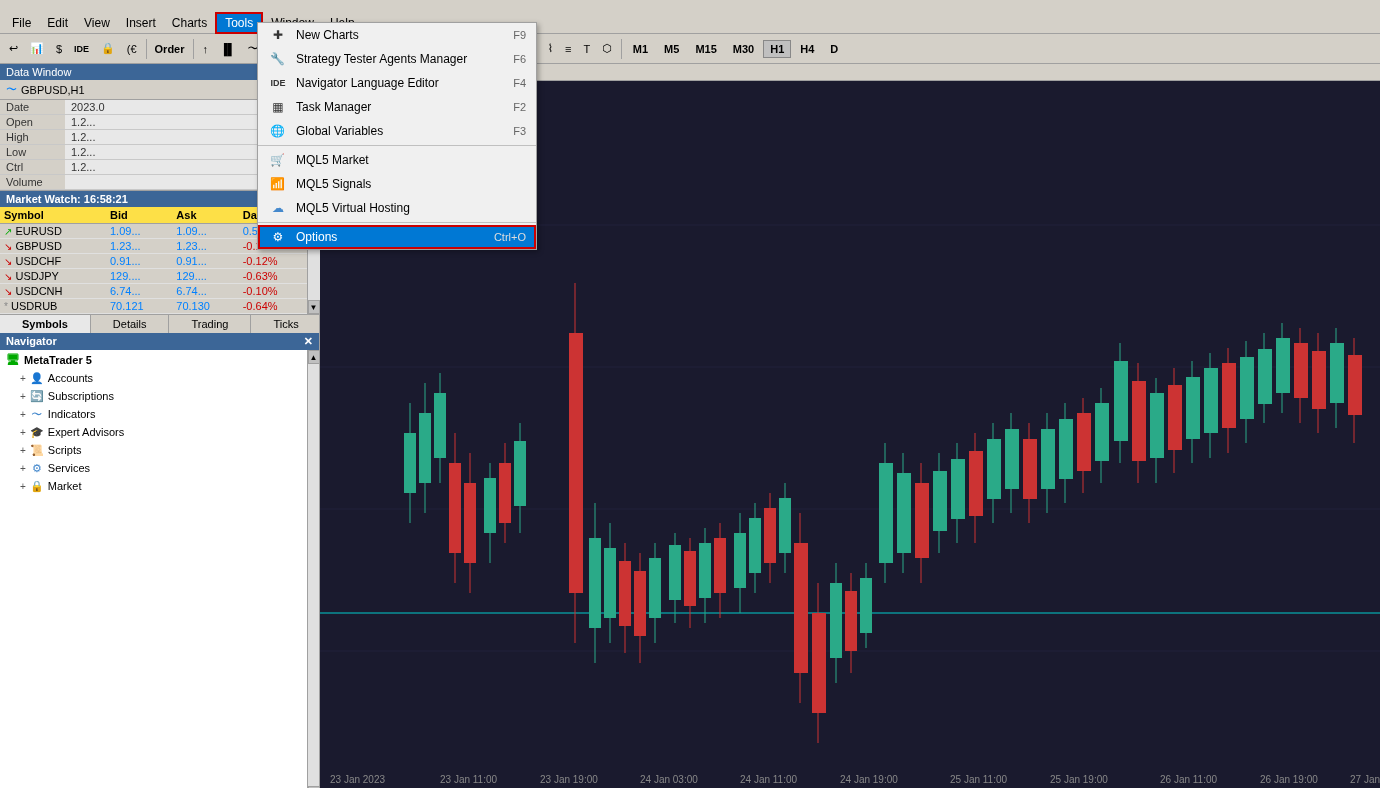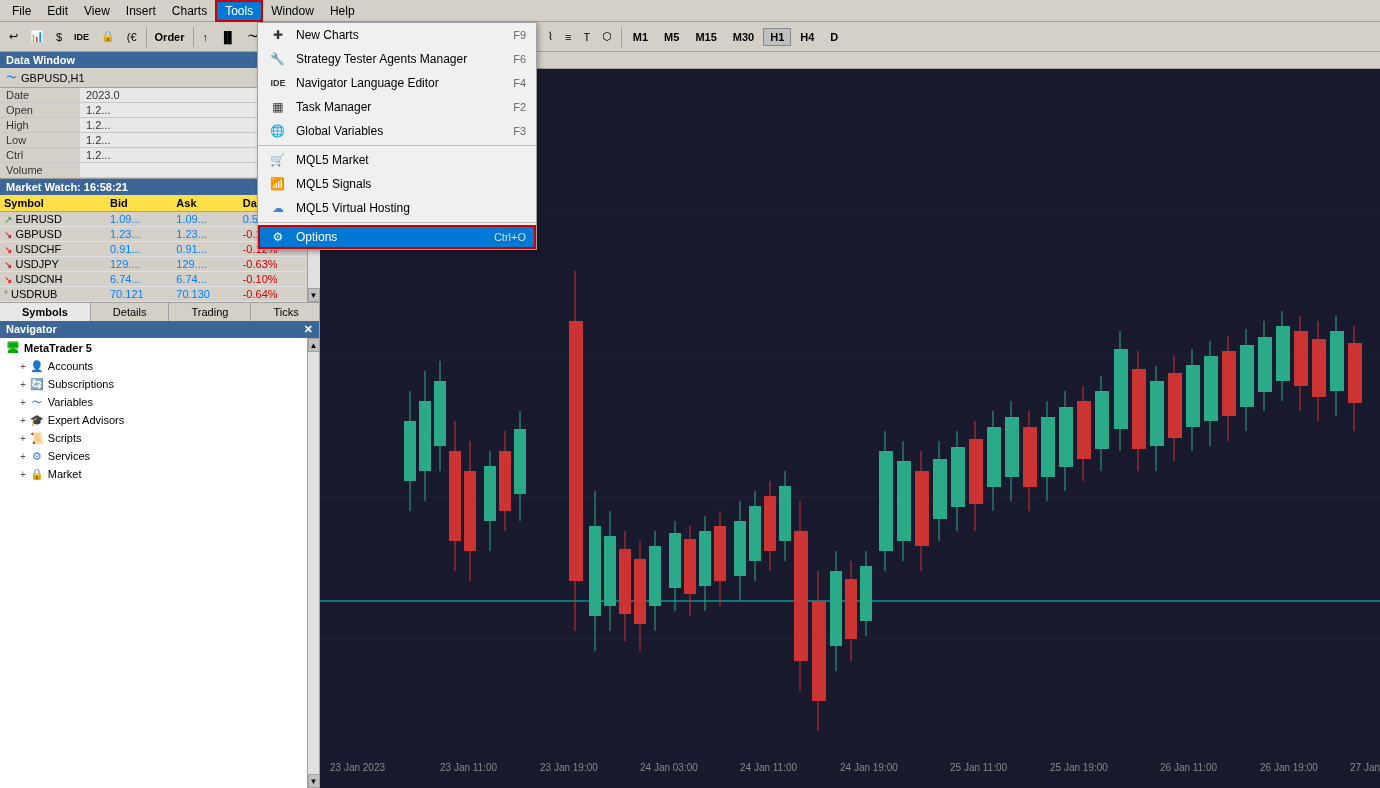--- a/index.html
+++ b/index.html
@@ -1,41 +1,41 @@
 <!DOCTYPE html>
 <html><head>
   <meta charset="utf-8">
   <style>
     * { margin: 0; padding: 0; box-sizing: border-box; }
     body { font-family: 'Segoe UI', Tahoma, Geneva, Verdana, sans-serif; font-size: 12px; background: #d4d0c8; overflow: hidden; width: 1380px; height: 788px; }
 
     
-    #menu-bar { display: flex; align-items: center; background: #d4d0c8; border-bottom: 1px solid #a0a0a0; height: 22px; padding: 0 4px; }
+    #menu-bar { display: flex; align-items: center; background: #d4d0c8; border-bottom: 1px solid #a0a0a0; height: 22px; padding: 0 4px; margin-top: 12px; }
     .menu-item { padding: 2px 8px; cursor: pointer; font-size: 12px; }
     .menu-item.active { background: #0078d4; color: white; border: 2px solid #cc0000; }
 
     
     #toolbar { display: flex; align-items: center; background: #d4d0c8; border-bottom: 1px solid #a0a0a0; height: 30px; padding: 0 4px; gap: 2px; }
     .toolbar-btn { padding: 2px 4px; cursor: pointer; border: 1px solid transparent; background: transparent; font-size: 11px; display: flex; align-items: center; }
     .toolbar-sep { width: 1px; height: 20px; background: #a0a0a0; margin: 0 2px; }
     .timeframe-btn { padding: 2px 6px; cursor: pointer; border: 1px solid transparent; font-size: 11px; font-weight: bold; }
     .timeframe-btn.active { border: 1px solid #888; background: #c0c0c0; }
 
     
     #main { display: flex; height: calc(788px - 22px - 30px); }
 
     
     #left-panel { width: 320px; display: flex; flex-direction: column; background: #d4d0c8; border-right: 1px solid #a0a0a0; flex-shrink: 0; }
 
     
     #data-window { background: #d4d0c8; border-bottom: 1px solid #a0a0a0; }
-    #data-window-header { background: #3c6697; color: white; padding: 2px 6px; font-size: 11px; font-weight: bold; }
+    #data-window-header { background: #3c6697; color: white; padding: 2px 6px; font-size: 11px; font-weight: normal; }
     #data-window-symbol { padding: 2px 6px; font-size: 11px; border-bottom: 1px solid #a0a0a0; display: flex; align-items: center; gap: 4px; }
     .data-row { display: flex; border-bottom: 1px solid #c8c8c8; }
-    .data-label { width: 80px; padding: 1px 6px; background: #d4d0c8; color: #333; font-size: 11px; }
+    .data-label { width: 65px; padding: 1px 6px; background: #d4d0c8; color: #333; font-size: 11px; }
     .data-value { flex: 1; padding: 1px 6px; background: #e8e8e8; color: #333; font-size: 11px; }
 
     
     #market-watch { flex: 0 0 auto; }
     #market-watch-header { background: #3c6697; color: white; padding: 2px 6px; font-size: 11px; font-weight: bold; display: flex; justify-content: space-between; }
     #market-watch-table { width: 100%; border-collapse: collapse; }
     #market-watch-table th { background: #fde047; padding: 2px 4px; text-align: left; font-size: 11px; border-bottom: 1px solid #a0a0a0; }
     #market-watch-table td { padding: 1px 4px; font-size: 11px; border-bottom: 1px solid #e0e0e0; }
     .pos-change { color: #0080ff; }
     .neg-change { color: #cc0000; }
@@ -260,21 +260,21 @@
     <span>Accounts</span>
   </div>
               <div class="nav-item">
     <span class="nav-expand">+</span>
     <span class="nav-icon" style="color:#44aa44">🔄</span>
     <span>Subscriptions</span>
   </div>
               <div class="nav-item">
     <span class="nav-expand">+</span>
     <span class="nav-icon" style="color:#4488cc">〜</span>
-    <span>Variables</span>
+    <span>Indicators</span>
   </div>
               <div class="nav-item">
     <span class="nav-expand">+</span>
     <span class="nav-icon" style="color:#4488cc">🎓</span>
     <span>Expert Advisors</span>
   </div>
               <div class="nav-item">
     <span class="nav-expand">+</span>
     <span class="nav-icon" style="color:#ccaa22">📜</span>
     <span>Scripts</span>

